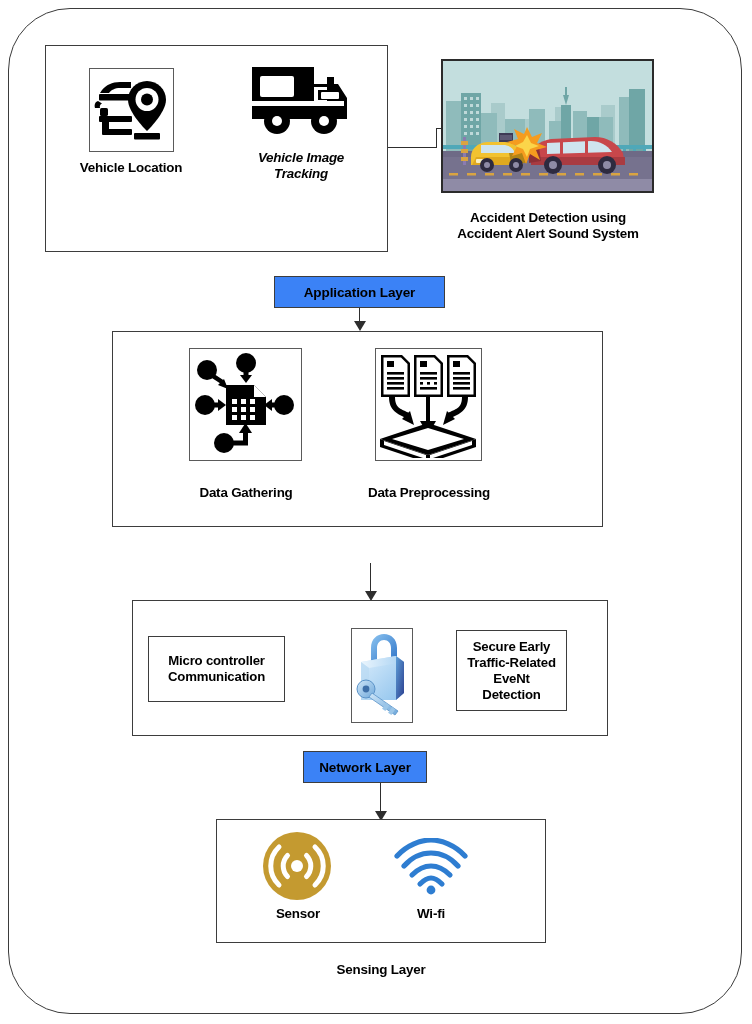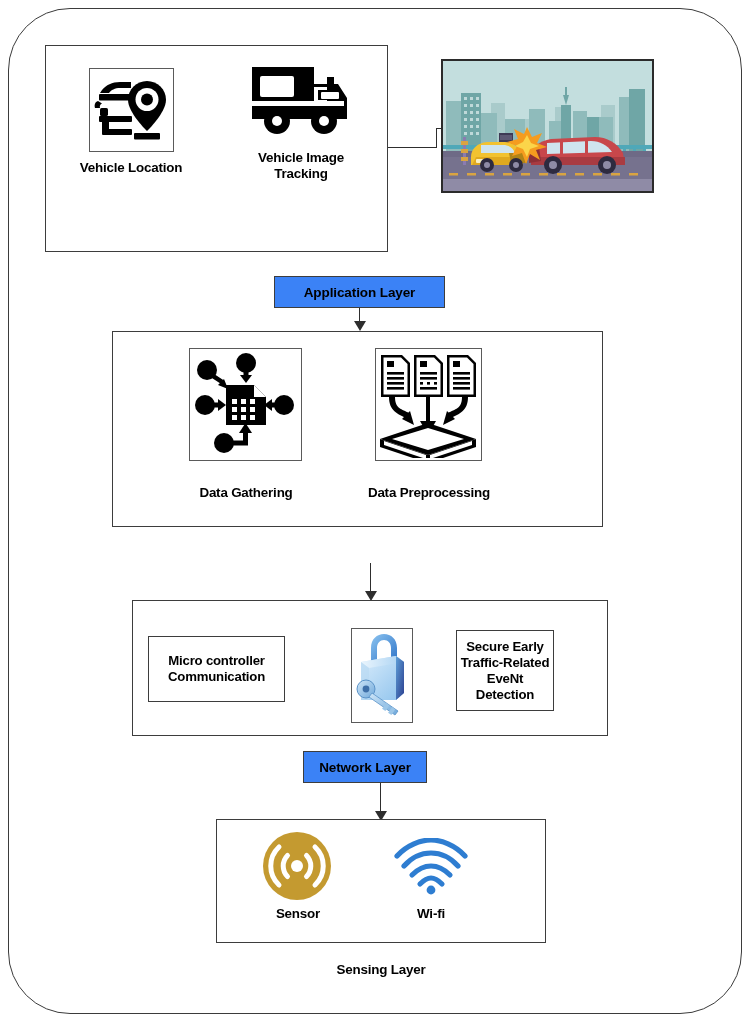--- a/index.html
+++ b/index.html
@@ -81,21 +81,21 @@
         <rect x="73" y="35" width="18" height="7" rx="1" fill="#fff"></rect>
       </g>
       <g>
         <circle cx="29" cy="64" r="13" fill="#000"></circle>
         <circle cx="29" cy="64" r="5" fill="#fff"></circle>
         <circle cx="76" cy="64" r="13" fill="#000"></circle>
         <circle cx="76" cy="64" r="5" fill="#fff"></circle>
       </g>
     </svg>
   </div>
-  <div class="cap" style="left:228px;top:150px;width:146px;">
+  <div class="cap" style="left:228px;top:150px;width:146px;font-style:italic;">
     <div>Vehicle Image</div>
     <div>Tracking</div>
   </div>
 
   <div class="seg-h" style="left:388px;top:147px;width:48px;"></div>
   <div class="seg-v" style="left:436px;top:128px;height:20px;"></div>
   <div class="seg-h" style="left:436px;top:128px;width:24px;"></div>
   <div class="arrow-head-r" style="left:457px;top:122px;"></div>
 
   <div class="accident" style="left:441px;top:59px;width:213px;height:134px;">
@@ -222,20 +222,24 @@
           <circle cx="164" cy="104" r="9" fill="#2E2B40"></circle>
             <circle cx="164" cy="104" r="4" fill="#8F8BA6"></circle>
         </g>
 
         <g>
           <path d="M84 66 L89 76 L99 72 L94 82 L104 86 L93 89 L97 99 L87 93 L83 103 L79 92 L69 95 L74 85 L64 81 L75 78 L71 68 L81 73 Z" fill="#F59C1F"></path>
           <path d="M84 74 L88 82 L96 85 L87 88 L84 96 L80 88 L72 85 L80 81 Z" fill="#FBD54A"></path>
         </g>
       </g>
     </svg>
+  </div>
+  <div class="cap" style="left:438px;top:210px;width:220px;">
+    <div>Accident Detection using</div>
+    <div>Accident Alert Sound System</div>
   </div>
 
   <div class="lbl-box" style="left:274px;top:276px;width:171px;height:32px;">
     <span>Application Layer</span>
   </div>
   <div class="arrow-v" style="left:359px;top:308px;height:17px;"></div>
   <div class="arrow-head-d" style="left:354px;top:321px;"></div>
 
   <div class="box" style="left:112px;top:331px;width:491px;height:196px;"></div>
 
@@ -383,21 +387,21 @@
       <g>
         <circle cx="14" cy="60" r="9" fill="url(#keyg)" stroke="#5B93C8" stroke-width="1"></circle>
         <circle cx="14" cy="60" r="3.4" fill="#3E6FA8"></circle>
         <path d="M20 64 L46 82 L43 86 L17 68 Z" fill="url(#keyg)" stroke="#5B93C8" stroke-width="0.8"></path>
         <rect x="34" y="74" width="4" height="7" transform="rotate(34 34 74)" fill="#9CC6E8"></rect>
         <rect x="40" y="78" width="4" height="7" transform="rotate(34 40 78)" fill="#9CC6E8"></rect>
       </g>
     </svg>
   </div>
 
-  <div class="inner-txt" style="left:456px;top:630px;width:98px;height:81px;">
+  <div class="inner-txt" style="left:456px;top:630px;width:111px;height:81px;">
     <div>
       <div>Secure Early</div>
       <div>Traffic-Related</div>
       <div>EveNt</div>
       <div>Detection</div>
     </div>
   </div>
 
   <div class="lbl-box" style="left:303px;top:751px;width:124px;height:32px;">
     <span>Network Layer</span>

